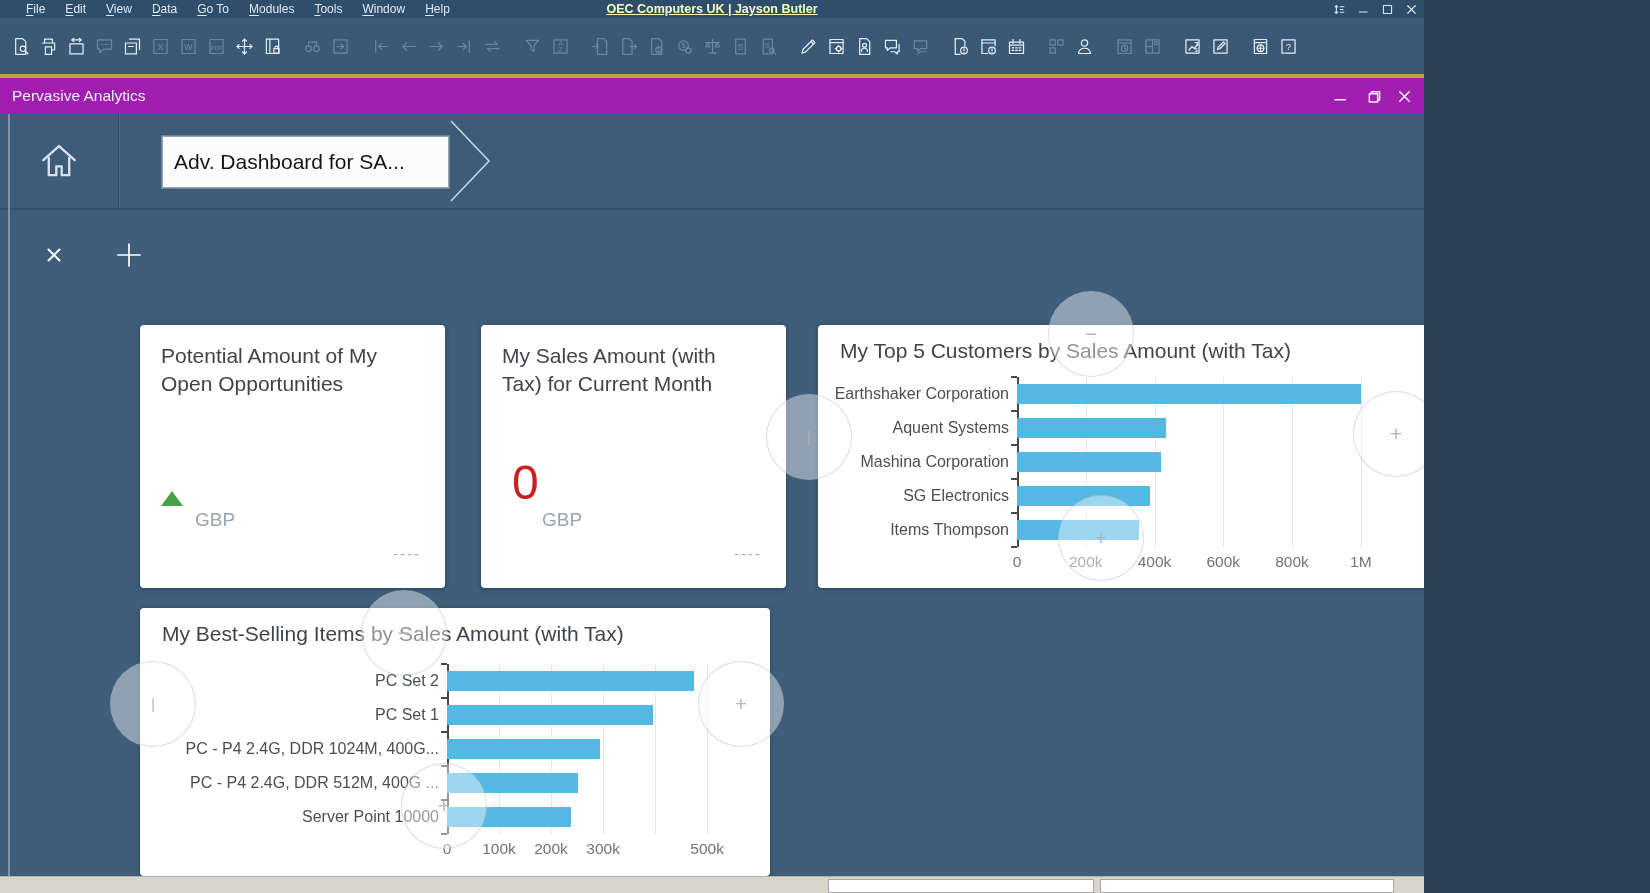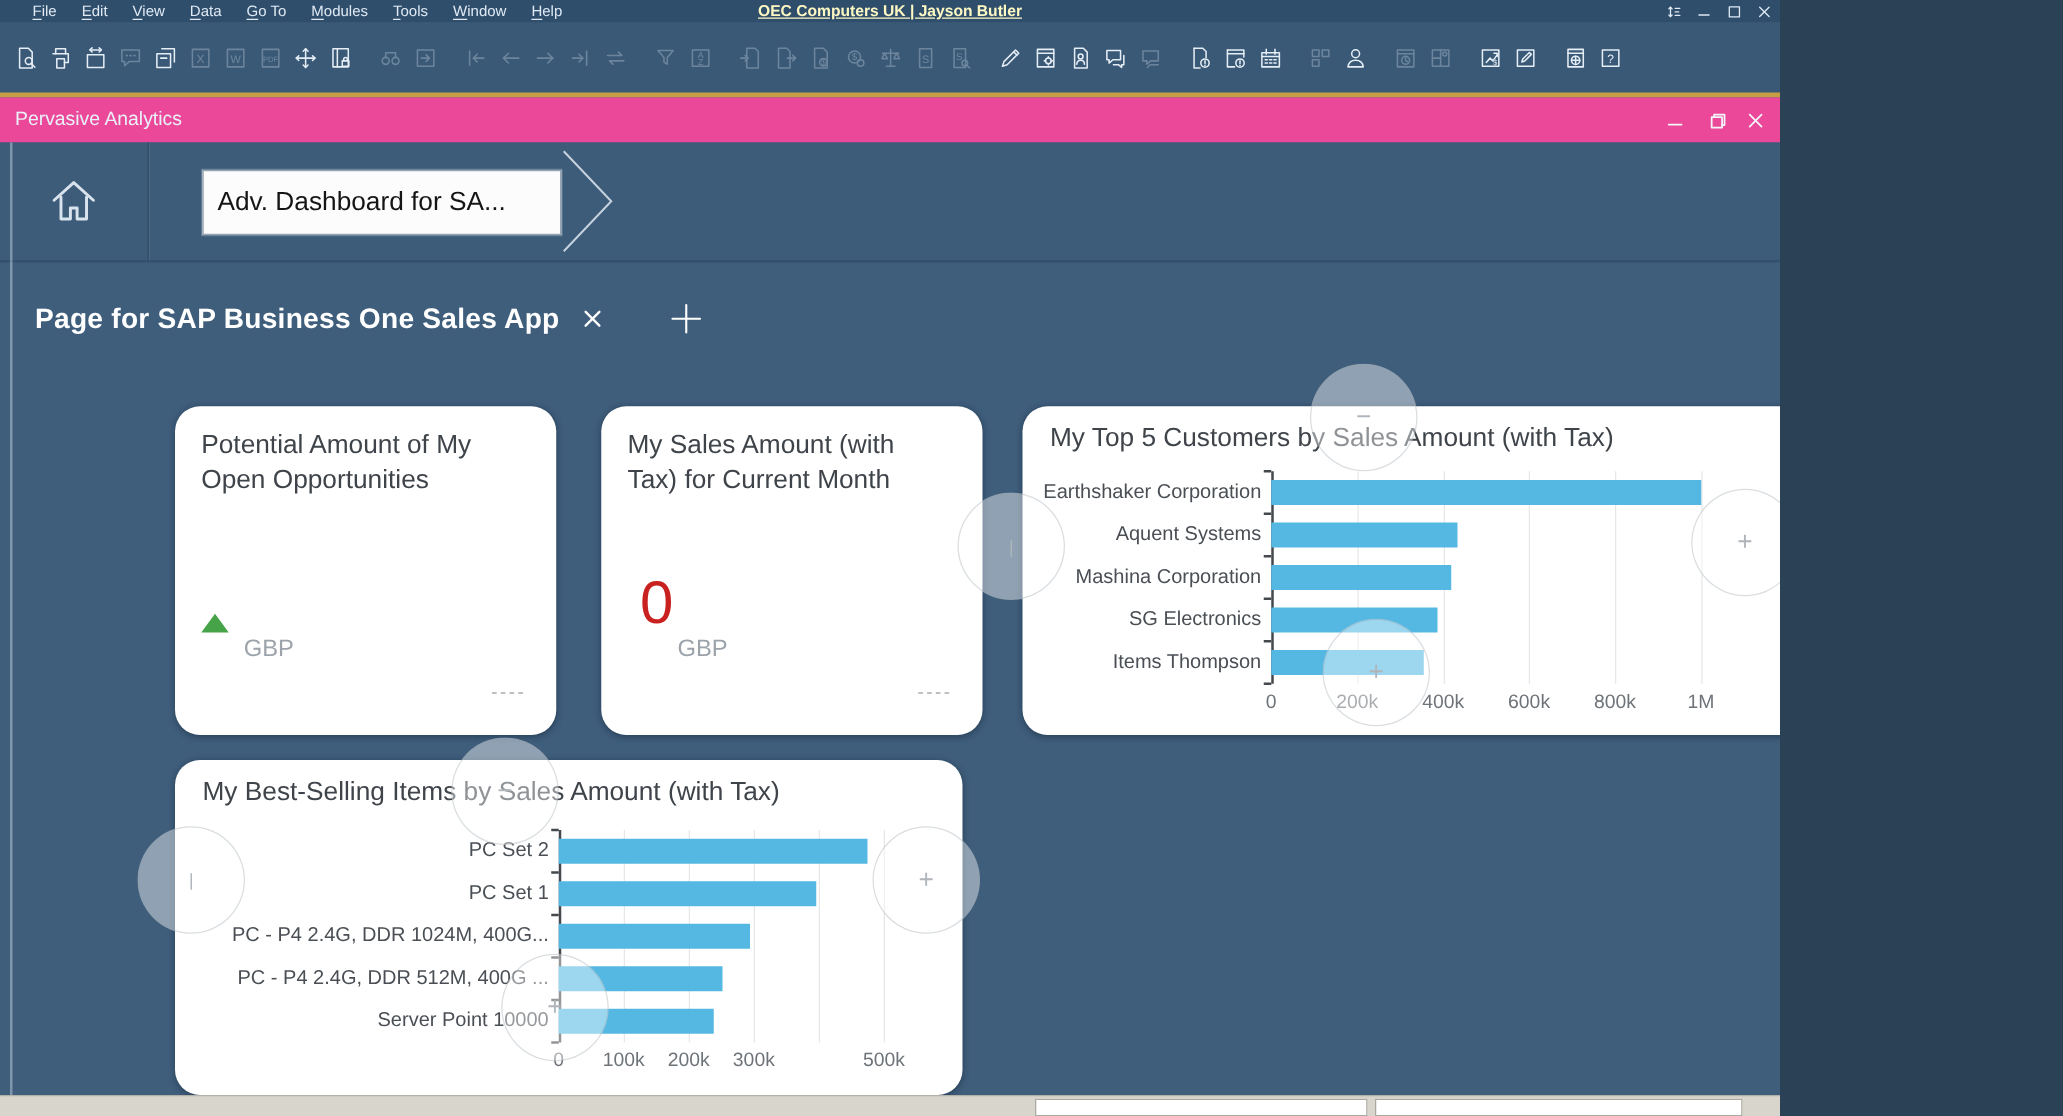--- a/index.html
+++ b/index.html
@@ -13,21 +13,21 @@
   .company-title{position:absolute;left:0;right:0;text-align:center;font-weight:bold;font-size:12.5px;text-decoration:underline;color:#fef9c3;pointer-events:none;}
   .win-controls{position:absolute;right:4px;top:0;height:18px;display:flex;align-items:center;gap:6px;color:#DFE9F3;}
   .win-btn{width:18px;height:16px;display:flex;align-items:center;justify-content:center;}
   
   .toolbar{position:absolute;left:0;top:18px;right:0;height:56px;background:#3A5977;display:flex;align-items:center;padding-left:8px;}
   .tbtn{width:25px;height:25px;margin-right:3px;display:flex;align-items:center;justify-content:center;color:#E5EDF5;flex:none;}
   .tbtn.gap{margin-left:12px;}
   .tbtn.disabled{color:#DFEAF4;opacity:.30;}
   
   .goldline{position:absolute;left:0;top:74px;right:0;height:4px;background:#C79E44;}
-  .pa-titlebar{position:absolute;left:0;top:78px;right:0;height:36px;background:#ec4899;color:#E9F1F9;display:flex;align-items:center;font-size:15.5px;padding-left:12px;}
+  .pa-titlebar{position:absolute;left:0;top:78px;right:0;height:36px;background:#a21caf;color:#E9F1F9;display:flex;align-items:center;font-size:15.5px;padding-left:12px;}
   .pa-controls{position:absolute;right:8px;top:0;height:36px;display:flex;align-items:center;gap:9px;color:#F2F6FA;}
   .pa-btn{width:23px;height:23px;display:flex;align-items:center;justify-content:center;}
   
   .pa-header{position:absolute;left:0;top:114px;right:0;height:94px;background:#3D5C7A;}
   .home-btn{position:absolute;left:0;top:0;width:118px;height:94px;display:flex;align-items:center;justify-content:center;color:#D9E3ED;}
   .header-divider{position:absolute;left:118px;top:0;width:1px;height:94px;background:#2C4A66;}
   .header-divider2{position:absolute;left:119px;top:0;width:1px;height:94px;background:rgba(255,255,255,0.08);}
   .breadcrumb-box{position:absolute;left:162px;top:22px;width:285px;height:50px;background:#FCFCFC;border:1px solid #97A5B3;box-shadow:0 0 0 1px rgba(255,255,255,.25);}
   .breadcrumb-box span{display:block;line-height:50px;padding-left:11px;font-size:21px;color:#151515;white-space:nowrap;overflow:hidden;}
   .chevron{position:absolute;left:449px;top:5px;}
@@ -41,21 +41,21 @@
   .filter-btn{position:absolute;left:1578px;top:224px;color:#F2F6FA;}
   
   .left-edge{position:absolute;left:8px;top:114px;width:2px;height:762px;background:rgba(190,205,218,.5);}
   .vscroll{position:absolute;left:1541px;top:268px;width:12px;height:608px;background:#BCC9D6;}
   .vscroll-thumb{position:absolute;left:1px;top:2px;width:10px;height:308px;background:#E7ECF1;}
   .bottom-strip{position:absolute;left:0;bottom:0;right:0;height:16px;background:#D8D5CD;border-top:1px solid #B3B0A9;}
   .status-panel{position:absolute;top:2px;height:12px;background:#FFFFFF;border:1px solid #ABA89F;}
   .sp1{left:828px;width:264px;}
   .sp2{left:1100px;width:292px;}
   
-  .card{position:absolute;background:#FFFFFF;border-radius:20px;box-shadow:0 1px 5px rgba(8,20,35,.4);}
+  .card{position:absolute;background:#FFFFFF;border-radius:4px;box-shadow:0 1px 5px rgba(8,20,35,.4);}
   .c1{left:140px;top:325px;width:305px;height:263px;}
   .c2{left:481px;top:325px;width:305px;height:263px;}
   .c3{left:818px;top:325px;width:630px;height:263px;}
   .c4{left:140px;top:608px;width:630px;height:268px;}
   .kpi-title{position:absolute;left:21px;top:17px;width:255px;font-size:21px;line-height:28px;color:#3F444A;}
   .chart-title{position:absolute;left:22px;top:14px;font-size:21px;color:#3F444A;white-space:nowrap;}
   .kpi-valrow{position:absolute;left:0;top:130px;width:100%;height:60px;}
   .trend-up{position:absolute;left:21px;top:36px;width:0;height:0;border-left:11px solid transparent;border-right:11px solid transparent;border-bottom:15px solid #47A347;}
   .kpi-value{font-size:48px;letter-spacing:-1px;}
   .kpi-green{color:#55B055;}
@@ -494,21 +494,20 @@
       <polyline points="2,2 40,42 2,82"></polyline>
     </svg>
     <div class="header-actions">
       
       
     </div>
   </div>
   <div class="header-sep"></div>
 
   <div class="page-tabs">
-    <span class="page-title">Page for SAP Business One Sales App</span>
     <span class="tab-close">
       <svg viewBox="0 0 16 16" width="16" height="16" fill="none" stroke="#FFFFFF" stroke-width="1.9" stroke-linecap="round">
           <path d="M2.5 2.5l11 11"></path>
           <path d="M13.5 2.5l-11 11"></path>
         </svg>
     </span>
     <span class="tab-add">
       <svg viewBox="0 0 26 26" width="26" height="26" fill="none" stroke="#FFFFFF" stroke-width="1.7" stroke-linecap="round">
           <path d="M13 2v22"></path>
           <path d="M2 13h22"></path>

